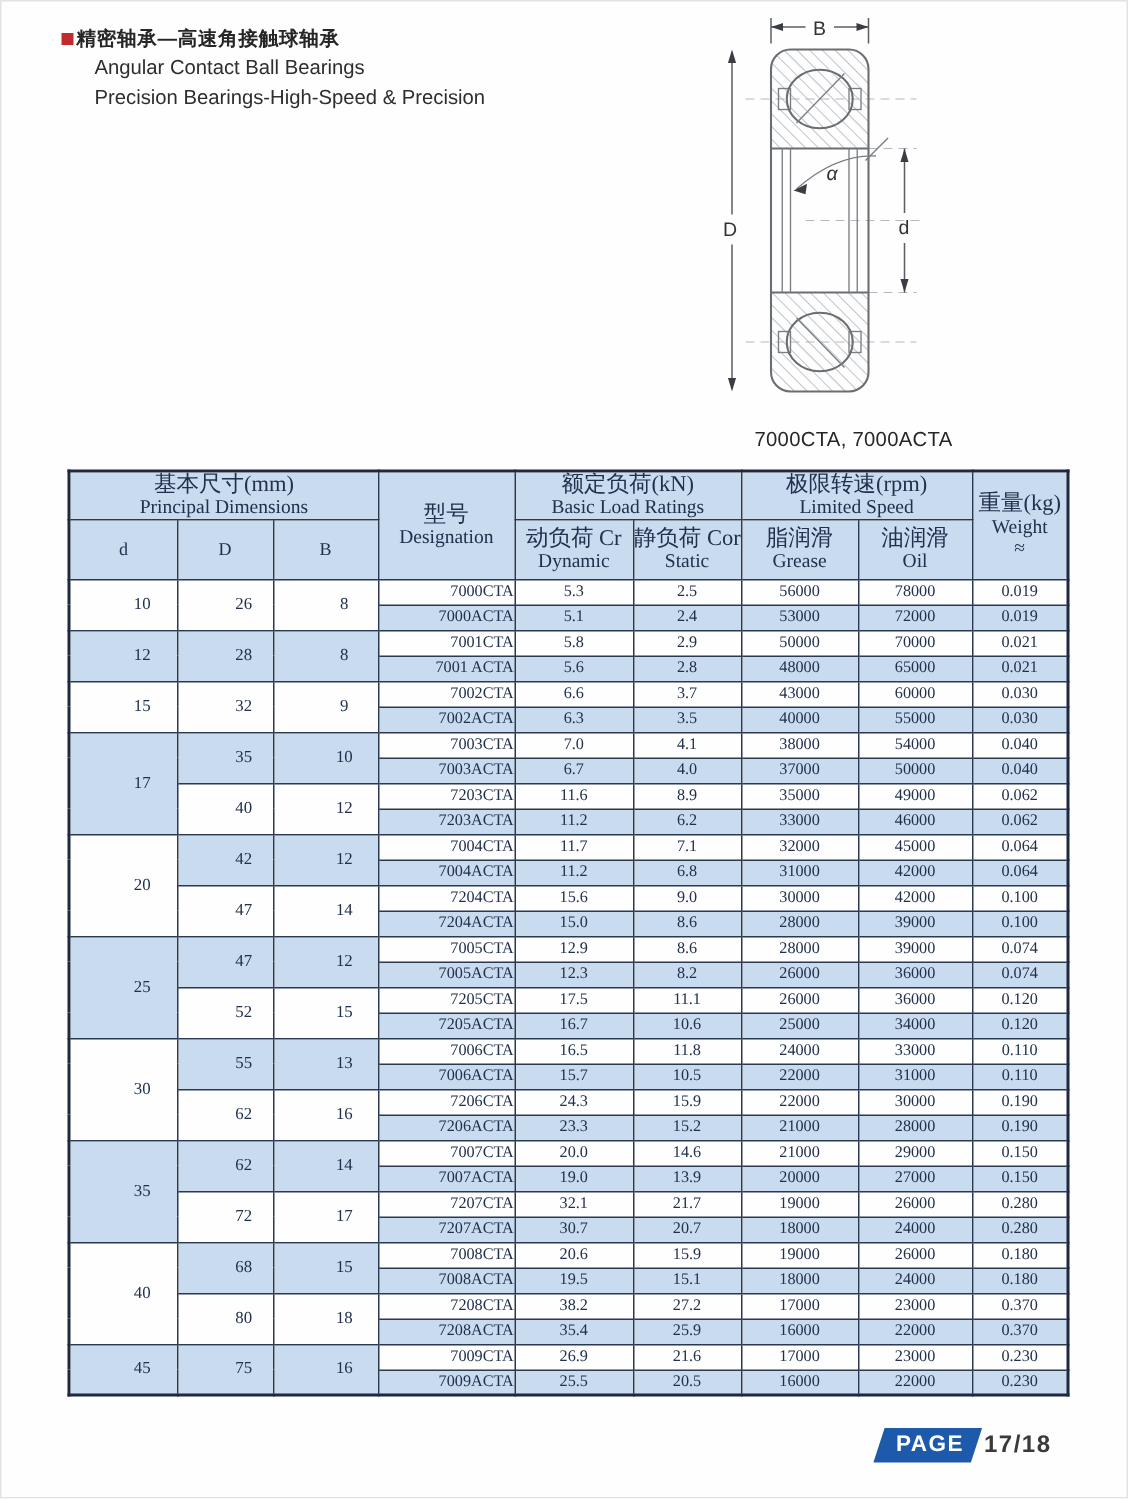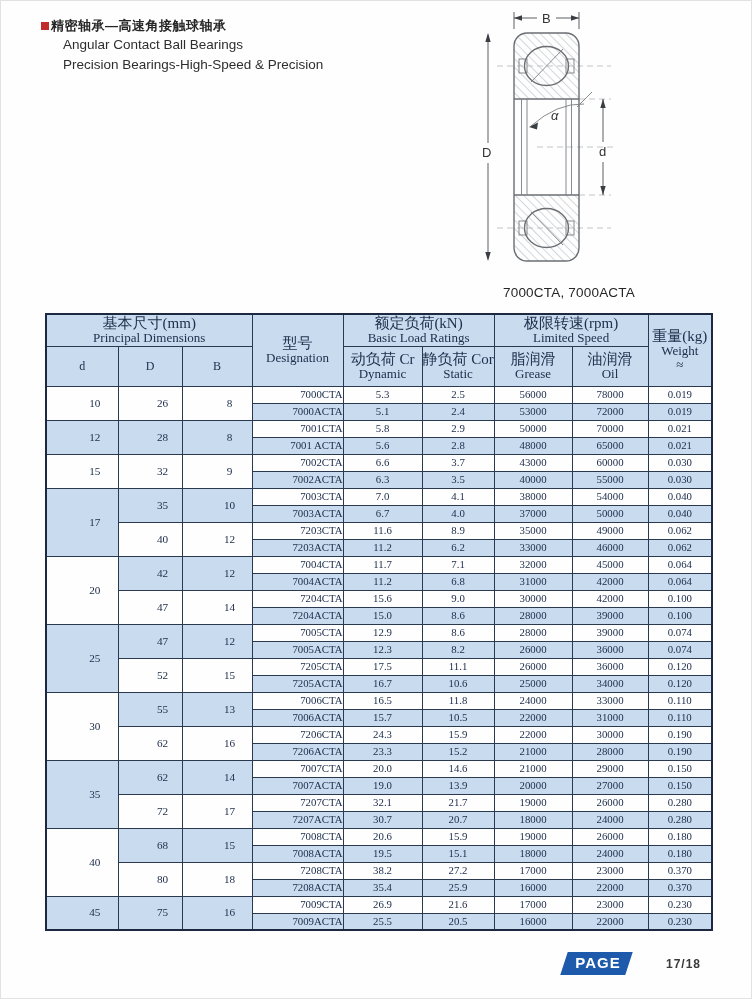--- a/index.html
+++ b/index.html
@@ -69,21 +69,21 @@
     margin-right: 5px;
   }
   .page-badge span {
     display: inline-block;
     transform: skewX(18deg);
     color: #ffffff;
     font-size: 15px;
     font-weight: bold;
     letter-spacing: 1px;
   }
-  .page-num { font-size: 12px; font-weight: bold; color: #3a3a3a; letter-spacing: 1px; margin-left: 32px; }
+  .page-num { font-size: 16px; font-weight: bold; color: #3a3a3a; letter-spacing: 1px; }
 </style>
 </head>
 <body>
 
 <div class="page">
 
   <div class="title-block">
     <div class="title-zh">
       <span class="bullet-square"></span>
       <span>精密轴承—高速角接触球轴承</span>

